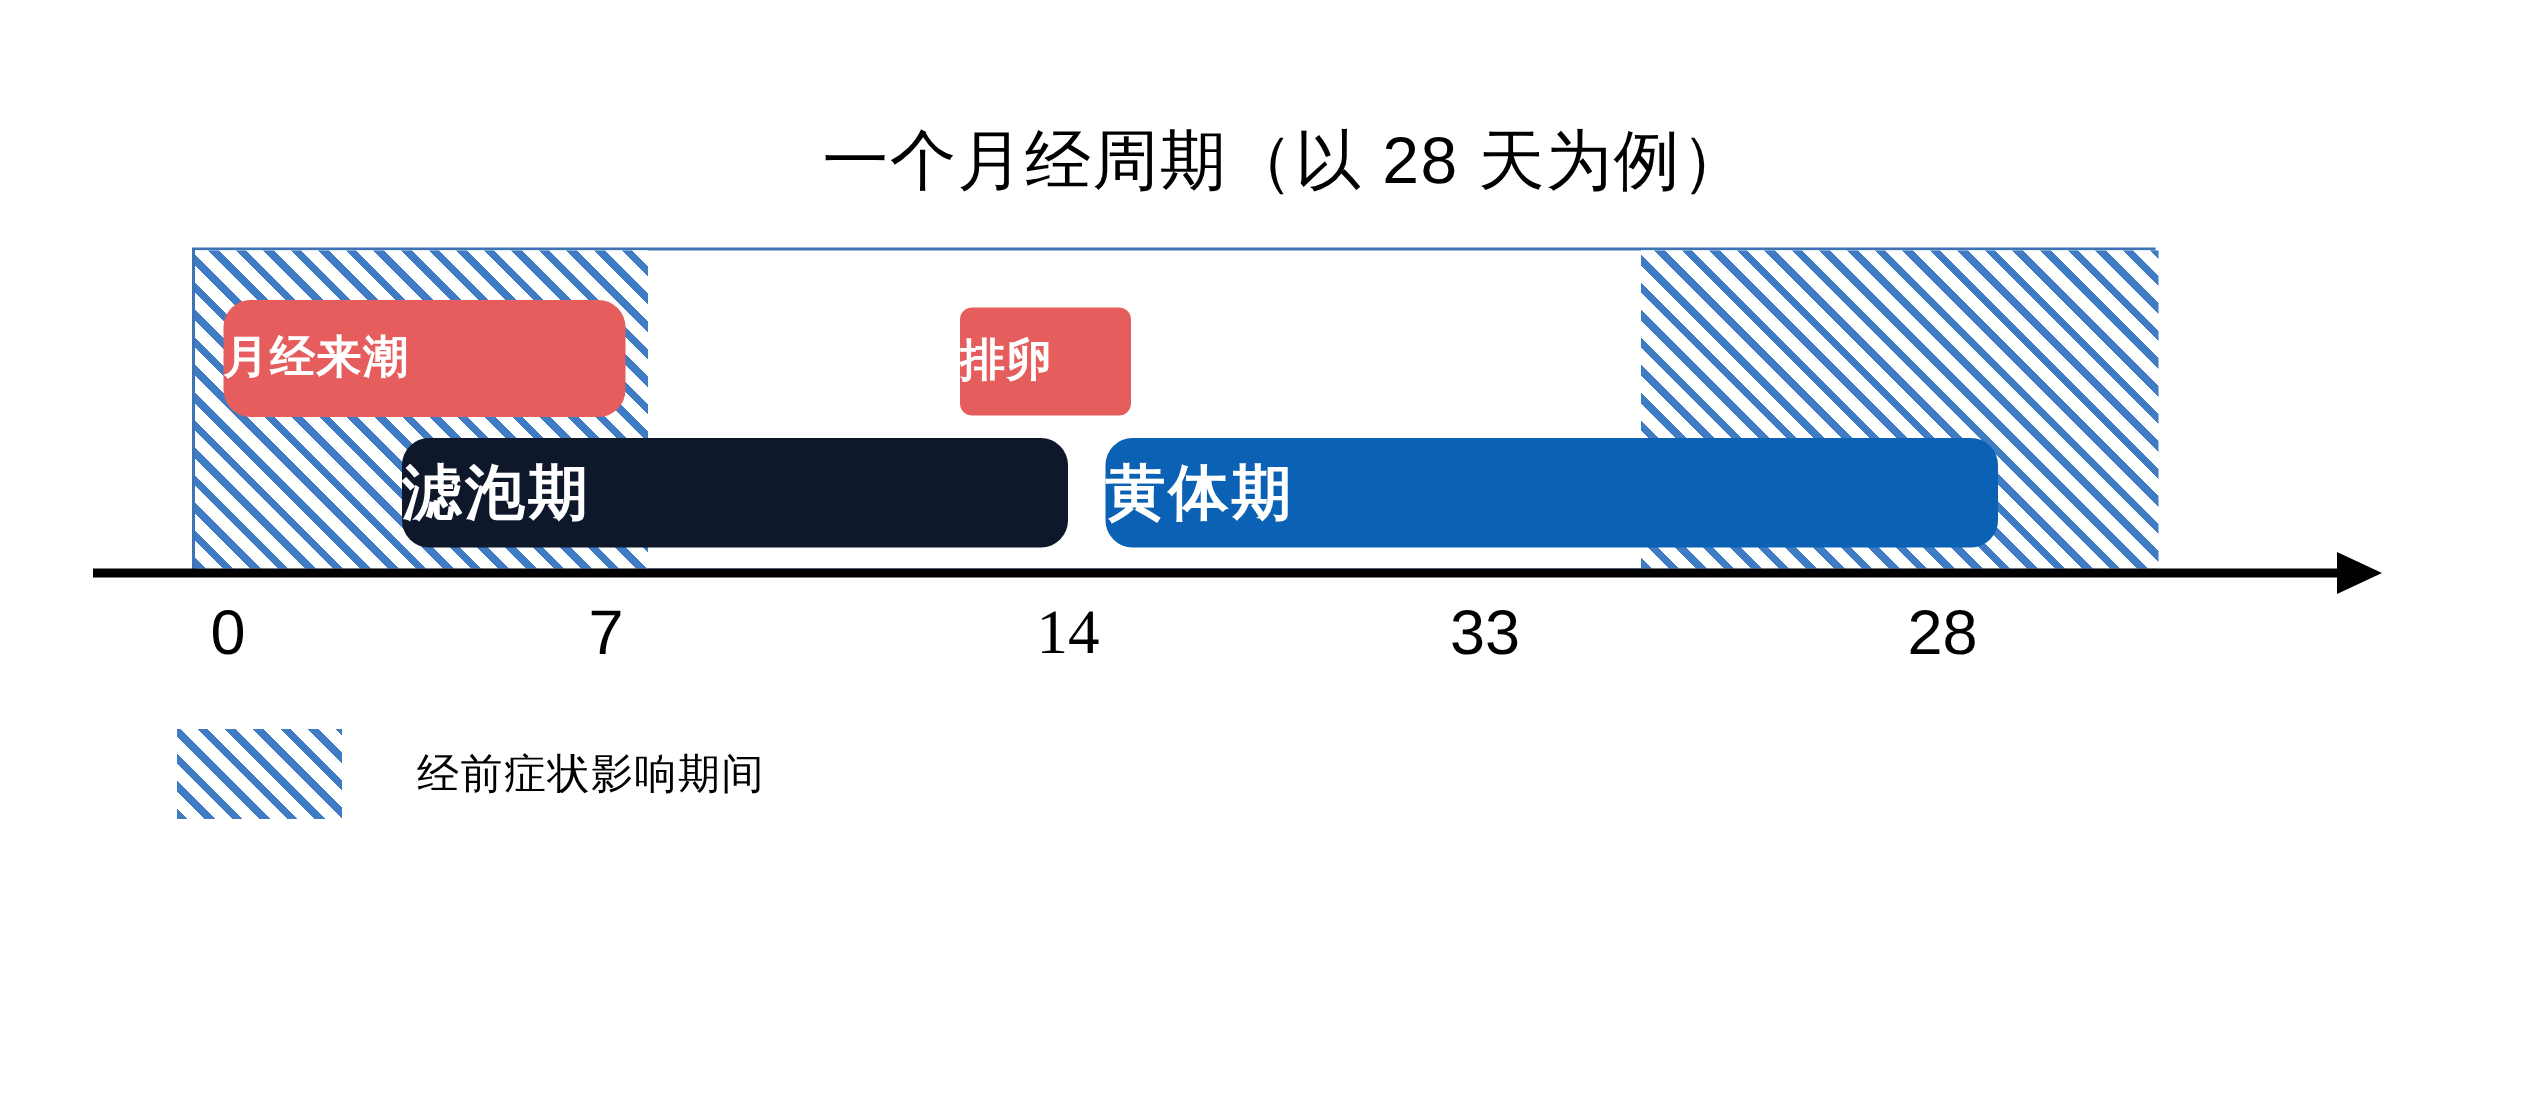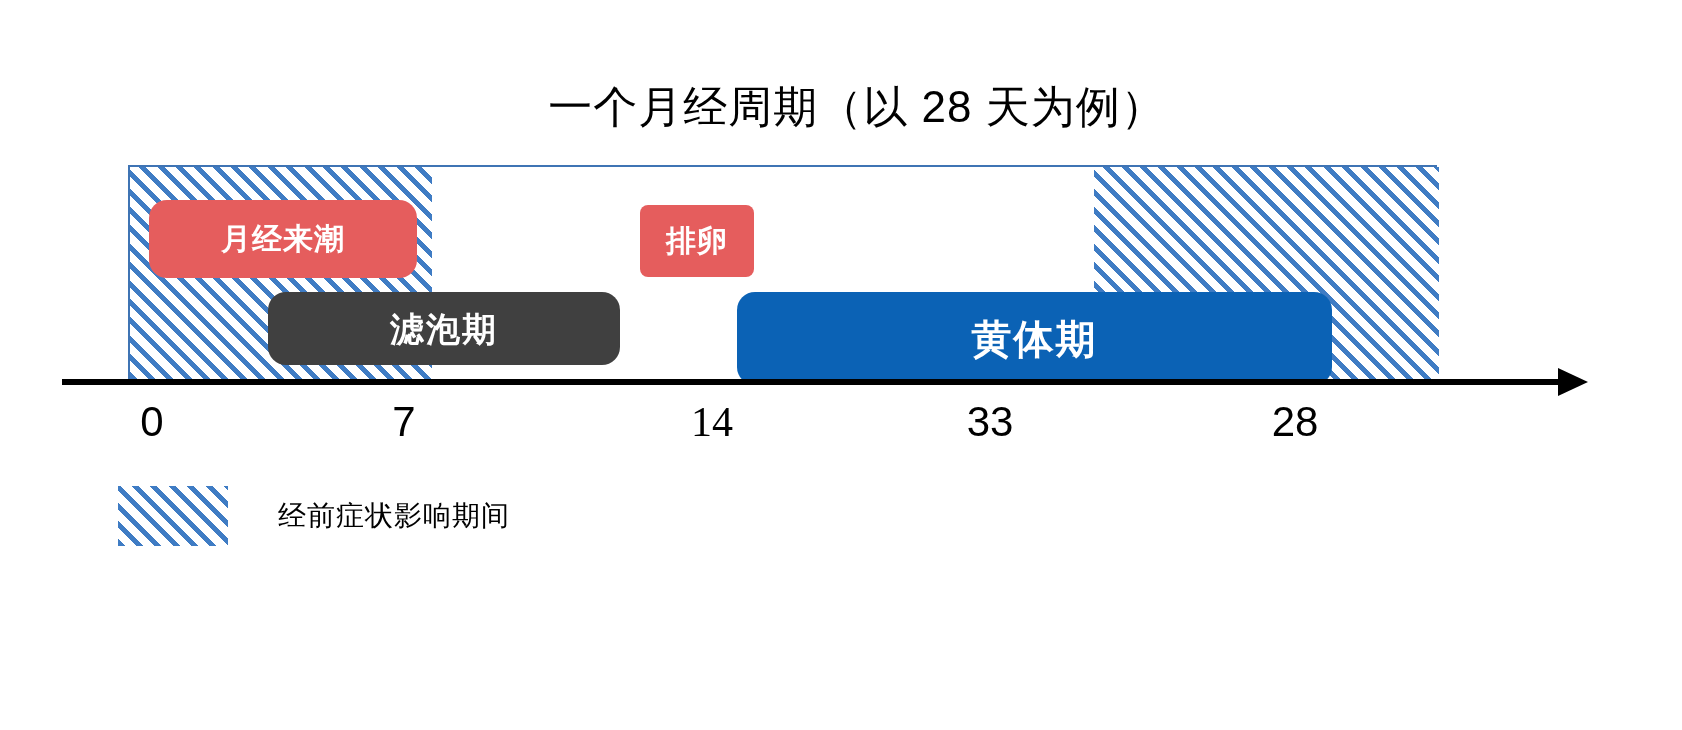--- a/index.html
+++ b/index.html
@@ -63,21 +63,21 @@
         #ffffff 13px);
   }
   .hatch-left  { left: 0px;   width: 302px; }
   .hatch-right { left: 964px; width: 345px; }
 
   
   .pill {
     position: absolute;
     display: flex;
     align-items: center;
-    justify-content: center;
+    justify-content: flex-start;
     color: #ffffff;
     font-weight: 700;
     white-space: nowrap;
     line-height: 1;
   }
   .pill-menstruation {
     left: 19px;  top: 33px;
     width: 268px; height: 78px;
     background: #e55d5d;
     border-radius: 18px;
@@ -87,29 +87,29 @@
   .pill-ovulation {
     left: 510px; top: 38px;
     width: 114px; height: 72px;
     background: #e55d5d;
     border-radius: 8px;
     font-size: 30px;
     letter-spacing: 1px;
   }
   .pill-follicular {
     left: 138px; top: 125px;
-    width: 352px; height: 73px;
-    background: #404040;
+    width: 444px; height: 73px;
+    background: #0f172a;
     border-radius: 18px;
-    font-size: 34px;
+    font-size: 40px;
     letter-spacing: 2px;
   }
   .pill-luteal {
     left: 607px; top: 125px;
-    width: 595px; height: 93px;
+    width: 595px; height: 73px;
     background: #0b62b5;
     border-radius: 18px;
     font-size: 40px;
     letter-spacing: 2px;
   }
 
   
   .axis-line {
     position: absolute;
     left: 62px;

